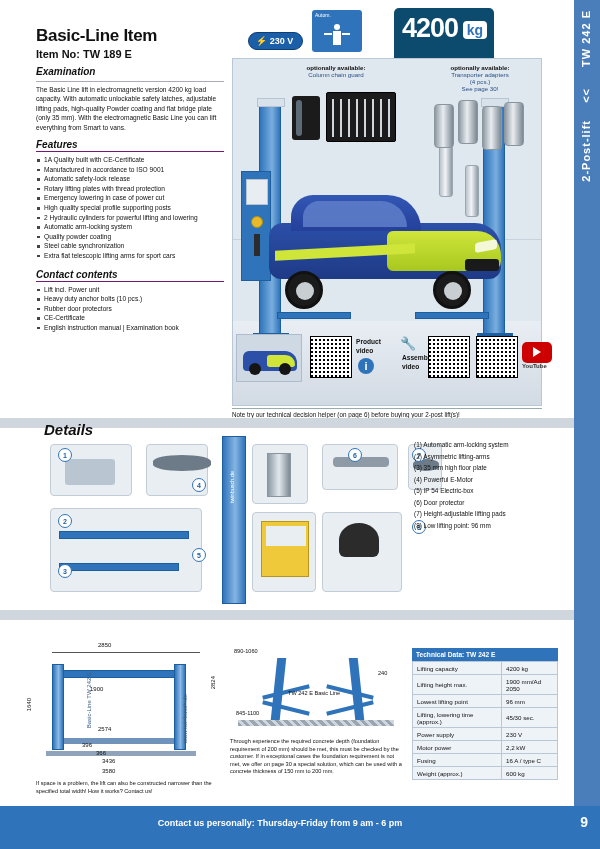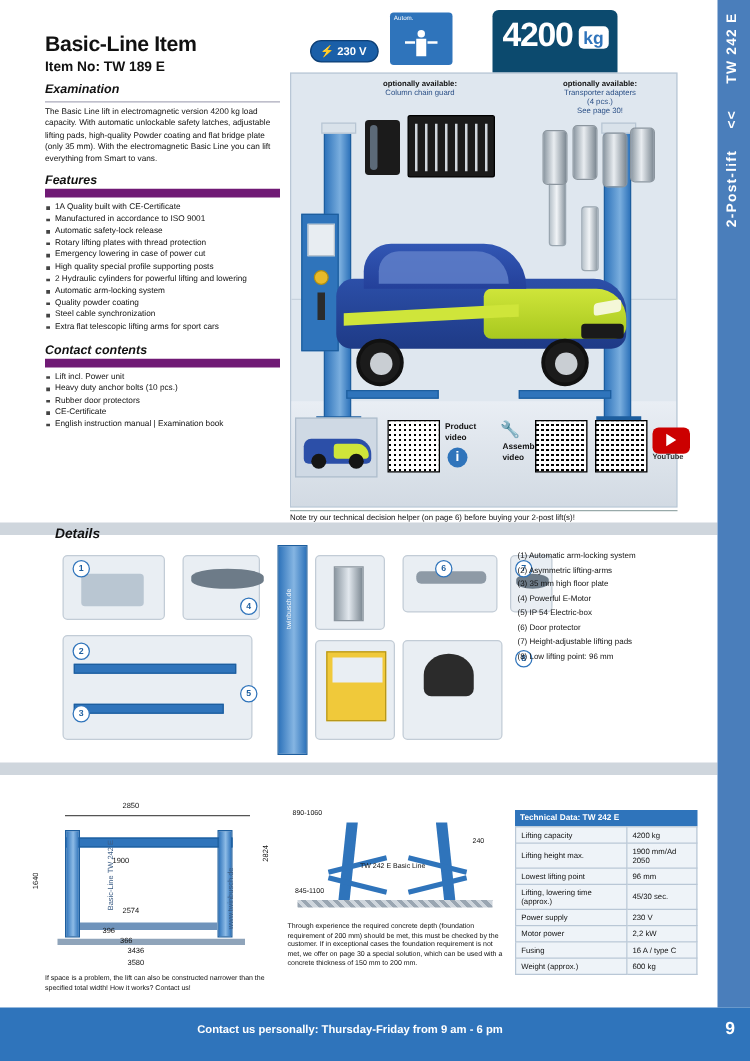--- a/index.html
+++ b/index.html
@@ -89,21 +89,21 @@
   .weight .kg {
     position:absolute; right:7px; top:13px;
     background:#fff; color:#2f74bb; font-size:14px; font-weight:bold;
     border-radius:4px; padding:1px 4px;
   }
 
   
   .lcol { position:absolute; left:36px; top:66px; width:188px; }
   .sec-h {
     font-size:10px; font-style:italic; font-weight:bold; margin:0 0 3px 0;
-    border-bottom:7px solid #701a75;
+    border-bottom:1px solid #701a75;
     padding-bottom:1px;
   }
   .sec-h.desc { border-bottom:none; }
   .sec-line { border-bottom:1px solid #aab; margin-bottom:3px;}
   .ptext { font-size:6.6px; line-height:9.4px; margin:0 0 7px 0; }
   ul.bul { list-style:none; margin:0 0 8px 0; padding:0; }
   ul.bul li {
     font-size:6.6px; line-height:9.6px; padding-left:8px; position:relative;
   }
   ul.bul li:before {
@@ -316,21 +316,21 @@
   .note-line .rule { border-top:1px solid #9aa; margin-bottom:2px; }
 
   
   .band {
     position:absolute; left:0; width:574px; height:10px;
     background:#cfd6dd;
   }
   .band.b1 { top:418px; }
   .band.b2 { top:610px; }
   .sec-title {
-    position:absolute; font-size:11px; font-weight:bold; font-style:italic;
+    position:absolute; font-size:15px; font-weight:bold; font-style:italic;
     color:#111;
   }
   .sec-title.s1 { left:44px; top:421px; }
   .sec-title.s2 { left:44px; top:621px; }
 
   
   .details { position:absolute; left:36px; top:436px; width:506px; height:168px; }
   .dbox {
     position:absolute; background:#e9eef3; border:1px solid #c2ccd6; border-radius:4px;
   }

